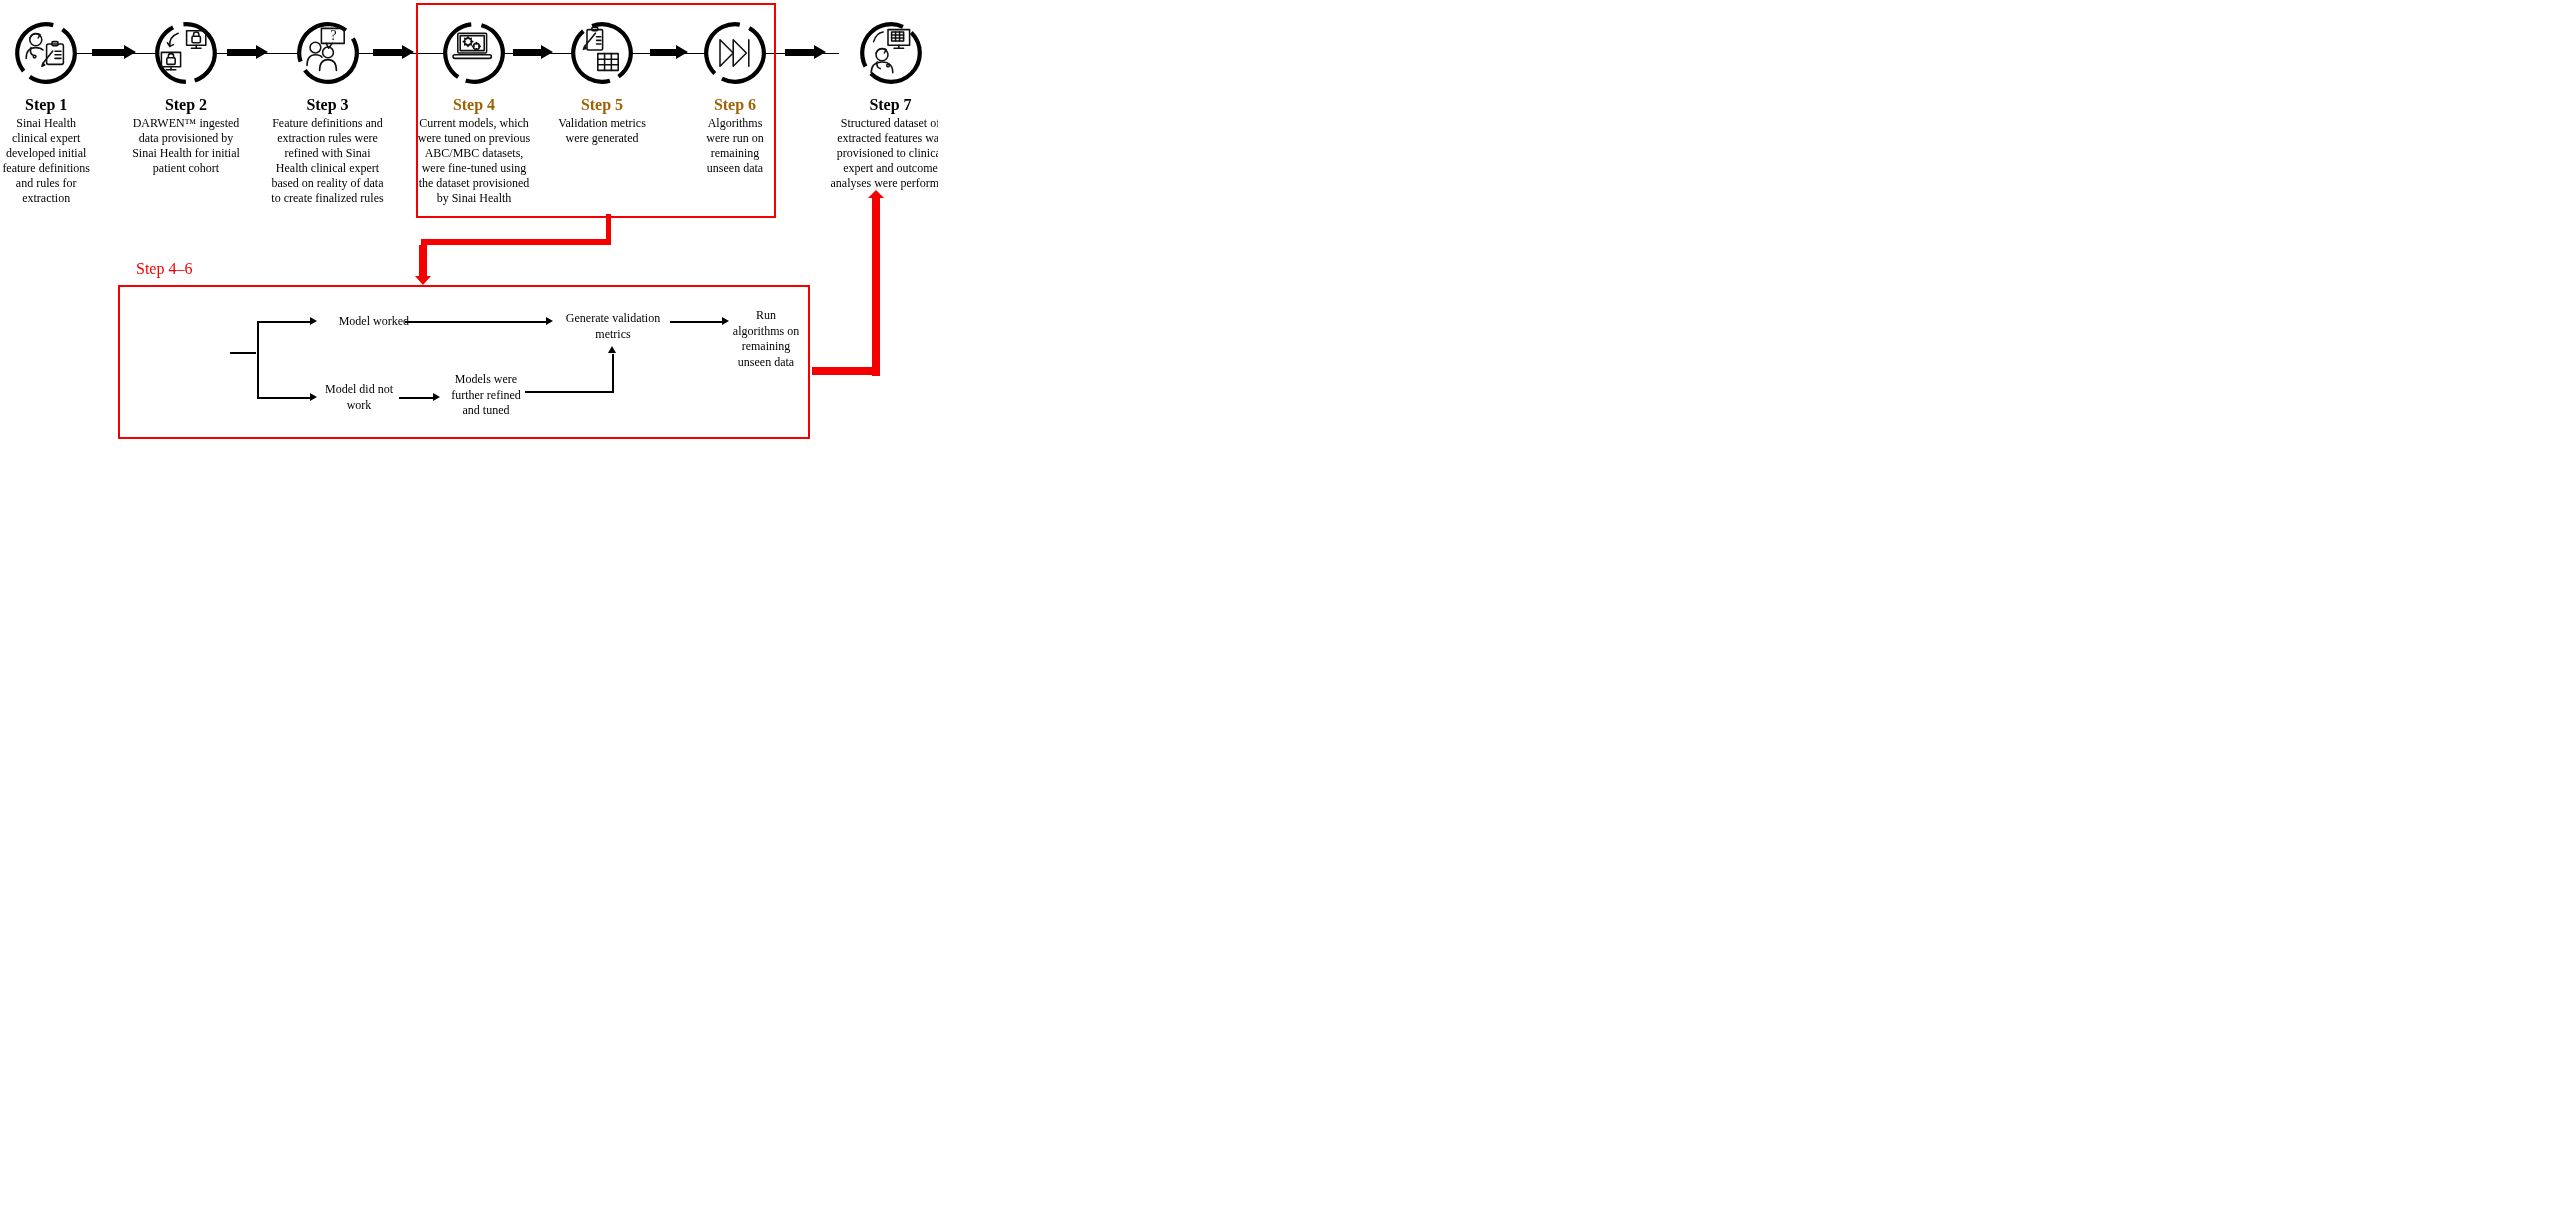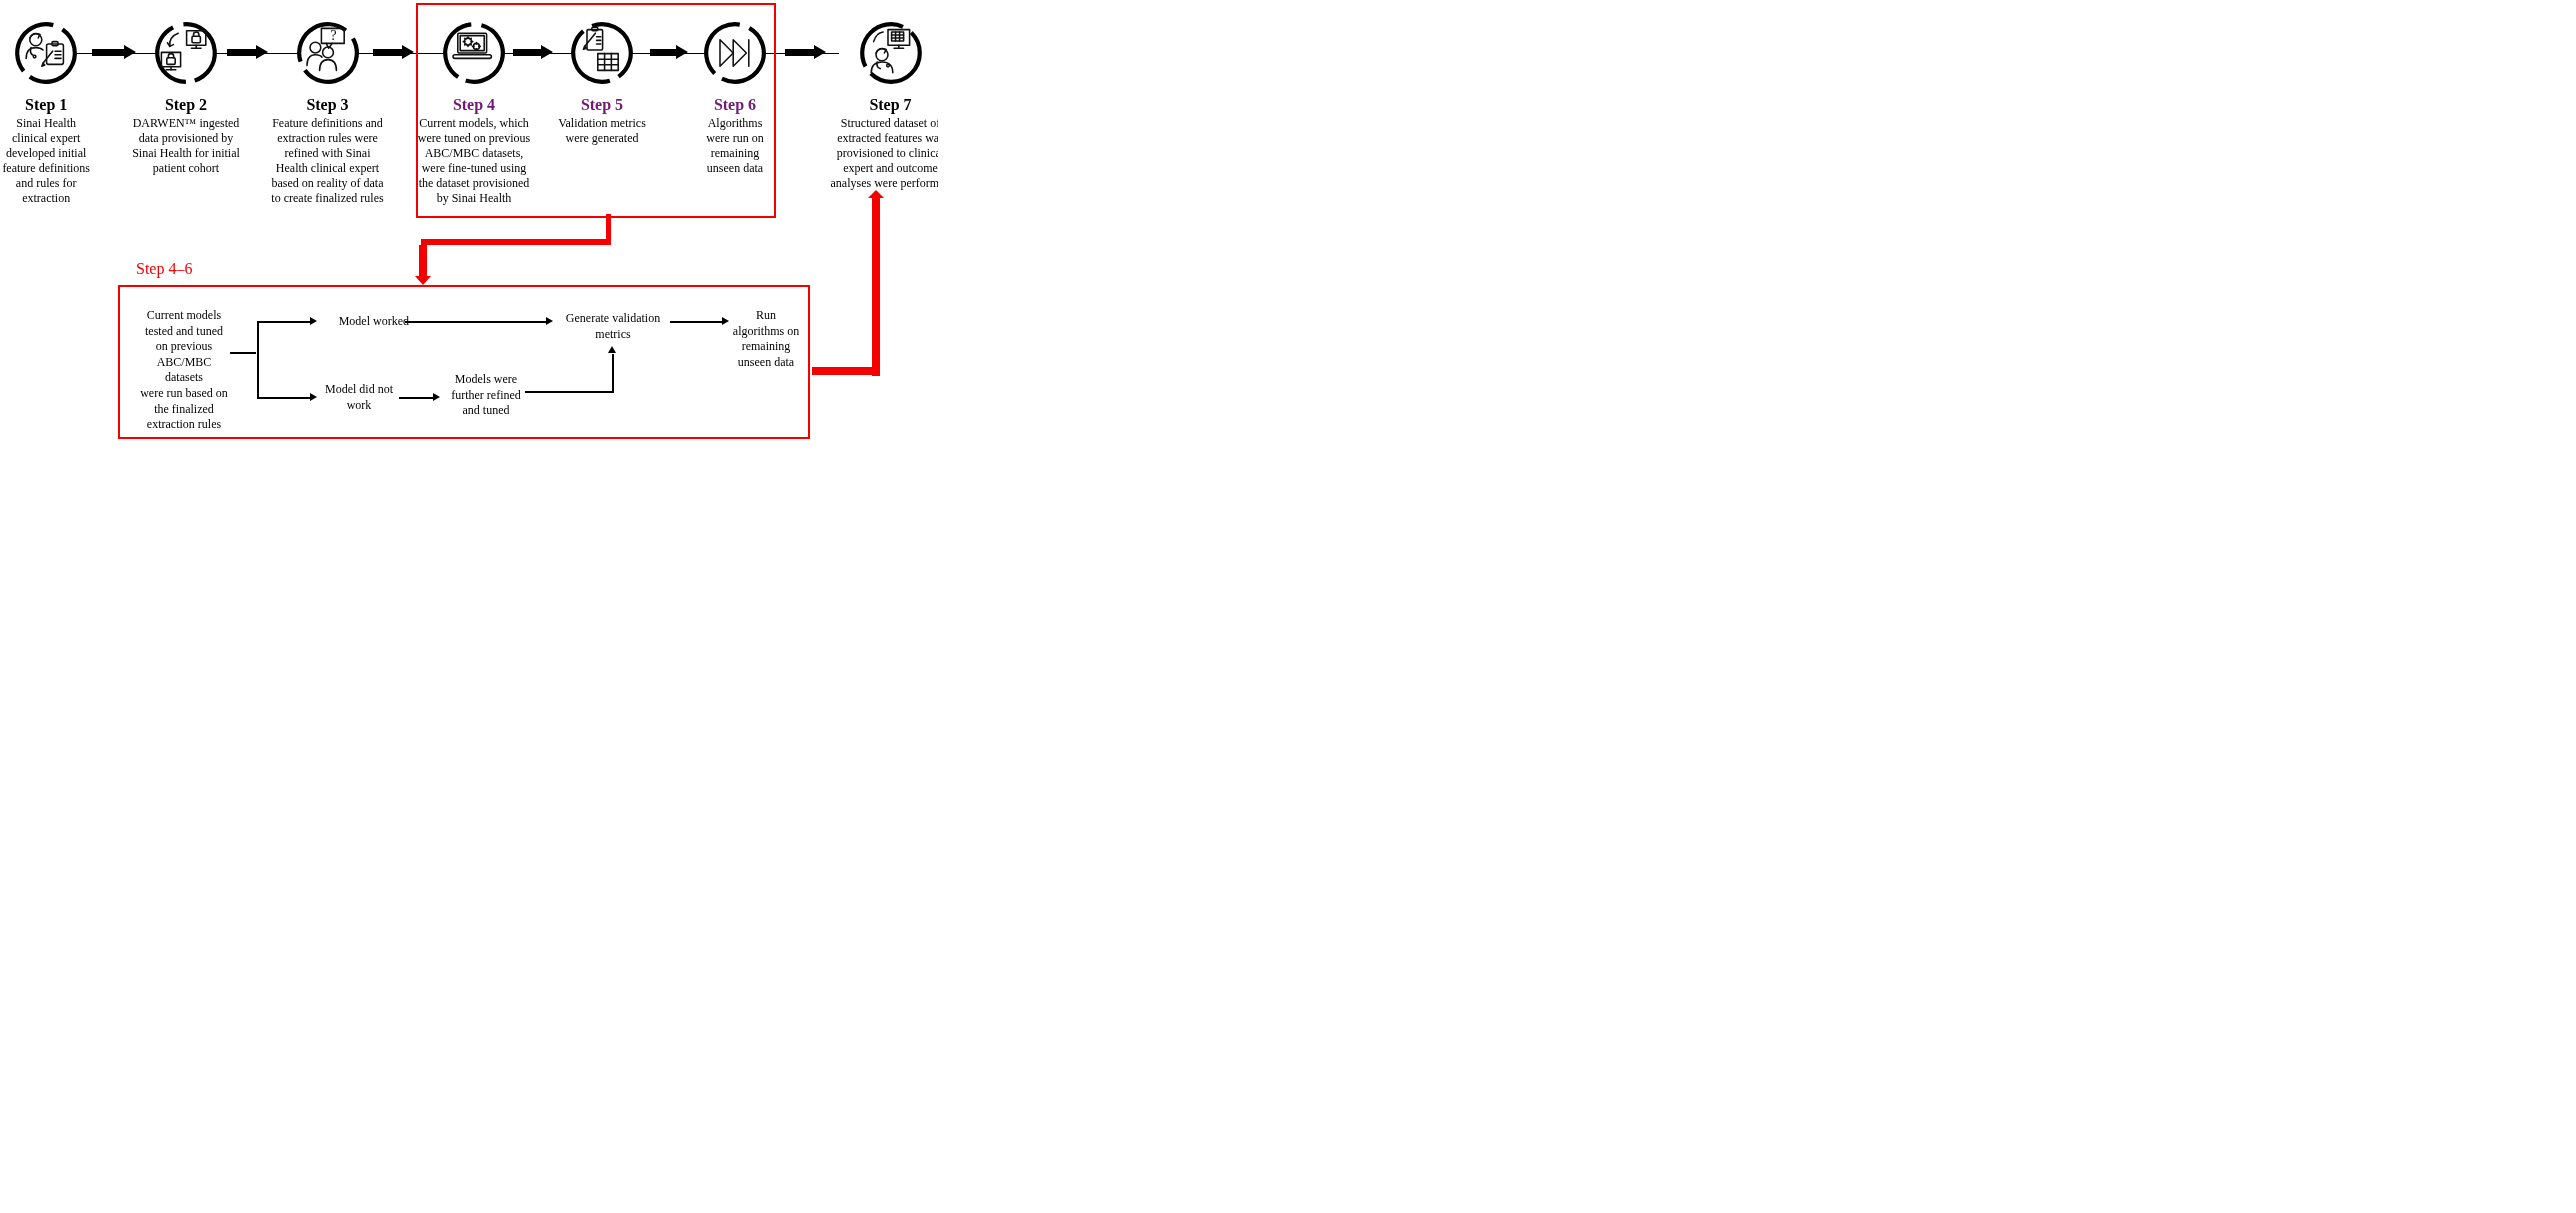--- a/index.html
+++ b/index.html
@@ -8,21 +8,21 @@
     font-family:"Liberation Serif","DejaVu Serif",serif;color:#000;
     overflow:hidden;
   }
   .abs{position:absolute;}
   
   #top-line{left:77px;top:53px;width:762px;height:1.2px;background:#000;}
   
   .col{position:absolute;top:20.3px;display:flex;flex-direction:column;align-items:center;}
   .ring-wrap{width:66px;height:66px;}
   .step-title{margin-top:10.2px;font-size:16px;font-weight:bold;line-height:18px;white-space:pre;text-align:center;}
-  .step-title.red{color:#701a75;}
+  .step-title.red{color:#a16207;}
   .step-desc{margin-top:1.8px;font-size:12px;line-height:15px;white-space:pre;text-align:center;}
   
   .tarrow{position:absolute;top:45px;height:15.6px;}
   .tarrow .bar{position:absolute;left:0;top:3.6px;height:7.8px;background:#000;}
   .tarrow .head{position:absolute;top:0;width:0;height:0;border-top:7.8px solid transparent;border-bottom:7.8px solid transparent;border-left:12px solid #000;}
   
   .redbox{position:absolute;border:2.4px solid #f50000;background:transparent;}
   
   .rseg{position:absolute;background:#f50000;}
   .rhead-down{position:absolute;width:0;height:0;border-left:8.4px solid transparent;border-right:8.4px solid transparent;border-top:9.6px solid #f50000;}
@@ -253,28 +253,20 @@
   <div class="rseg" style="left:419px;top:245px;width:8.4px;height:31px;"></div>
   <div class="rhead-down" style="left:415px;top:276px;"></div>
 
   <div class="rseg" style="left:812px;top:367px;width:68px;height:8.4px;"></div>
   <div class="rseg" style="left:872px;top:198px;width:8.4px;height:178px;"></div>
   <div class="rhead-up" style="left:868px;top:190px;"></div>
 
   <div id="overlay-label" style="left:136px;top:260px;">Step 4–6</div>
   <div class="redbox" style="left:118px;top:285px;width:688px;height:150px;"></div>
 
-  <div class="node" style="left:133px;top:308px;width:102px;">Current models
-tested and tuned
-on previous
-ABC/MBC
-datasets
-were run based on
-the finalized
-extraction rules</div>
 
   <div class="bseg" style="left:230px;top:352px;width:26px;height:2.4px;"></div>
   <div class="bseg" style="left:257px;top:321px;width:2.4px;height:78px;"></div>
 
   <div class="bseg" style="left:257px;top:321px;width:53px;height:2.4px;"></div>
   <div class="bhead-right" style="left:310px;top:317px;"></div>
   <div class="node" style="left:319px;top:314px;width:90px;text-align:right;">Model worked</div>
 
   <div class="bseg" style="left:405px;top:321px;width:142px;height:2.4px;"></div>
   <div class="bhead-right" style="left:546px;top:317px;"></div>

